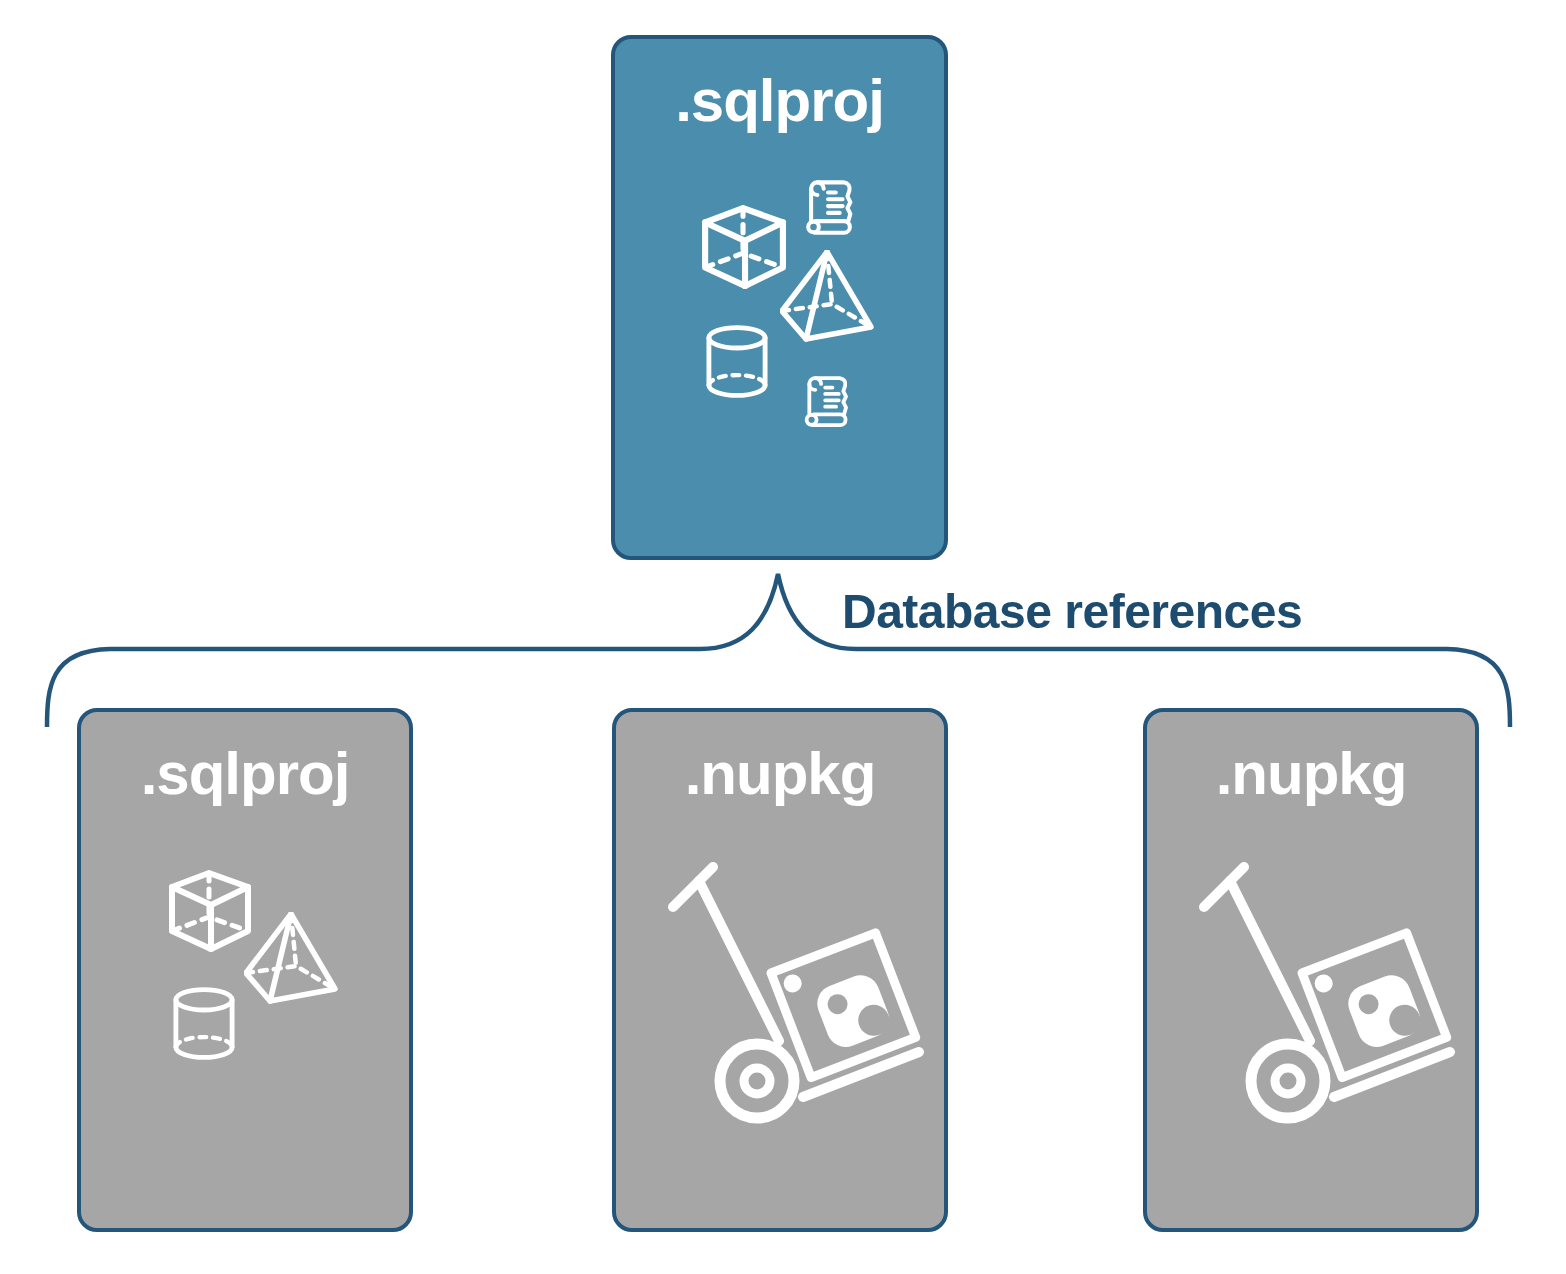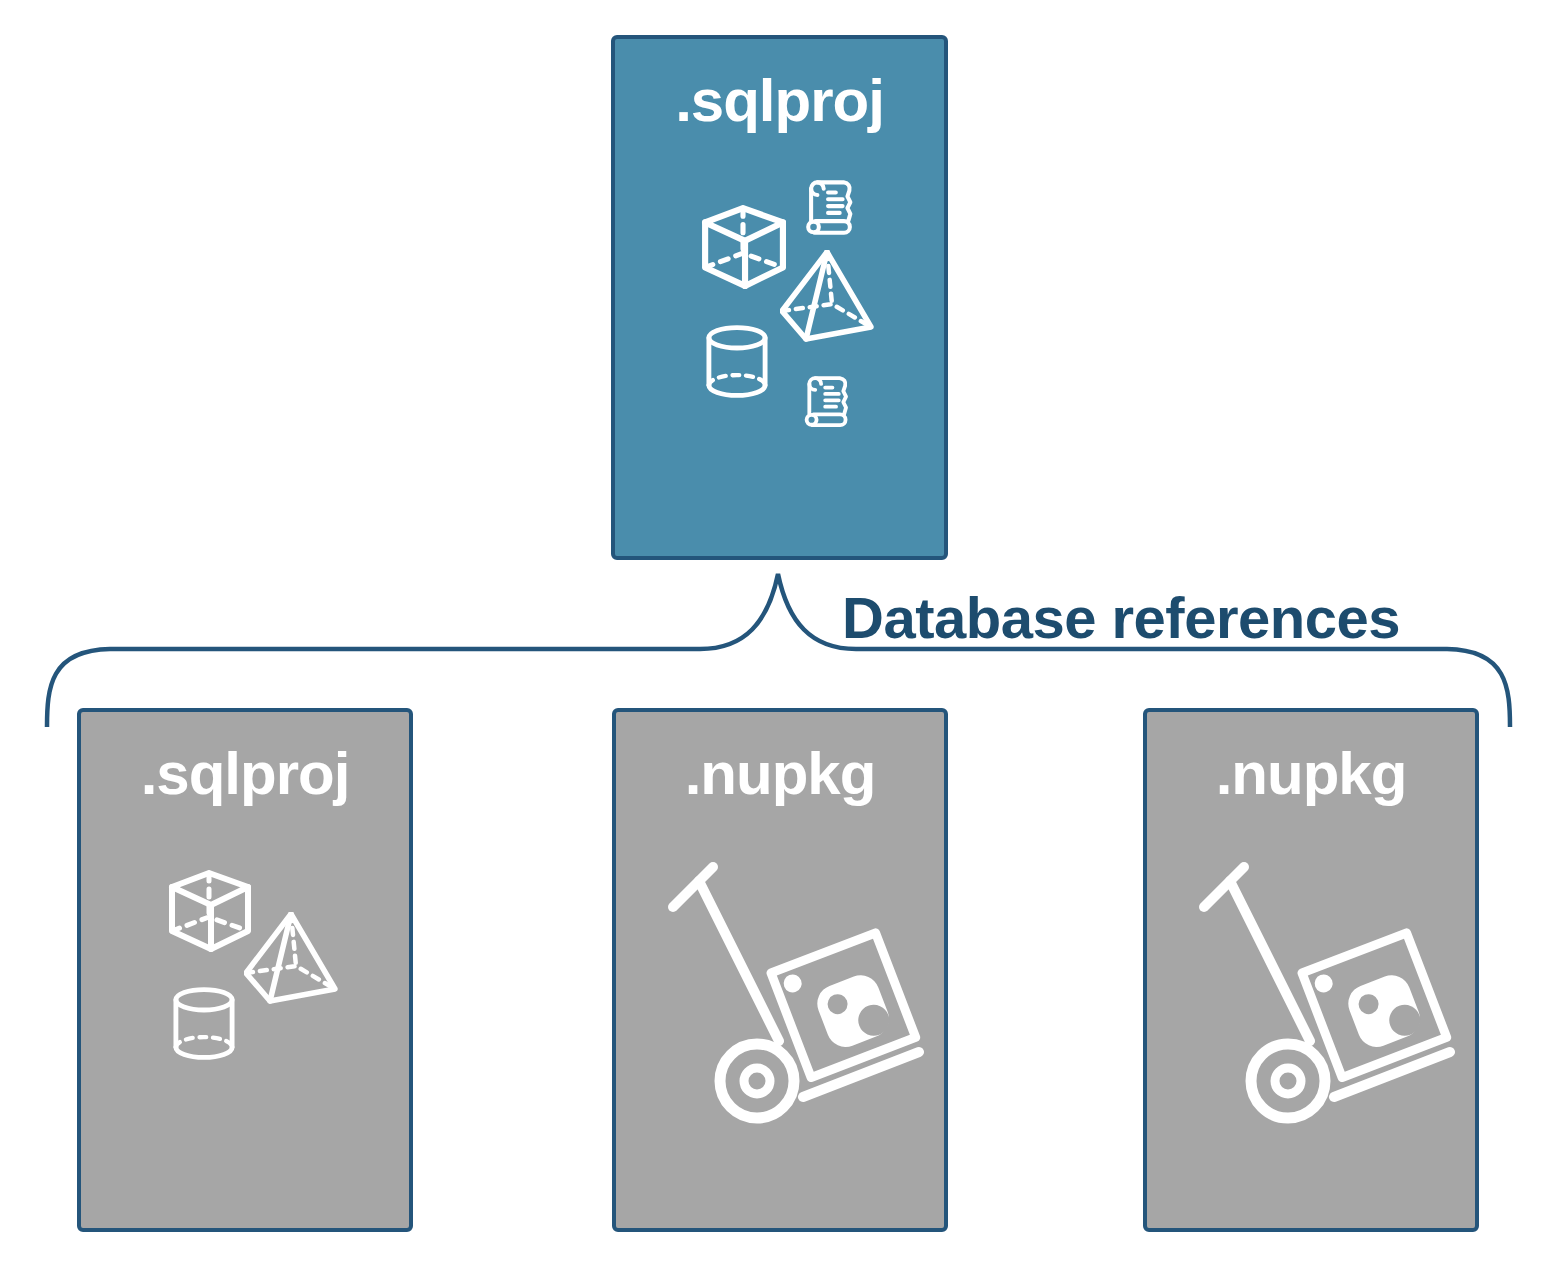--- a/index.html
+++ b/index.html
@@ -15,32 +15,32 @@
   .brace-svg { position: absolute; left: 0; top: 0; width: 1566px; height: 1274px; }
   .brace-path {
     fill: none;
     stroke: var(--outline, #24557b);
     stroke-width: 4.5;
   }
 
   .connector-label {
     position: absolute;
     left: 842px; top: 584px;
-    font-size: 58px;
+    font-size: 48px;
     font-weight: 700;
     color: var(--connector-text, #1d4c6e);
     white-space: nowrap;
     letter-spacing: -0.5px;
   }
 
   .card {
     position: absolute;
     box-sizing: border-box;
     border: 4px solid var(--outline, #24557b);
-    border-radius: 6px;
+    border-radius: 20px;
     text-align: center;
   }
   .card.root { left: 611px; top: 35px; width: 337px; height: 525px; background: var(--root-fill, #4a8dac); }
   .card.child { top: 708px; width: 336px; height: 524px; background: var(--child-fill, #a6a6a6); }
   #child-0 { left: 77px; }
   #child-1 { left: 612px; }
   #child-2 { left: 1143px; }
 
   .card-title {
     padding-top: 27px;

